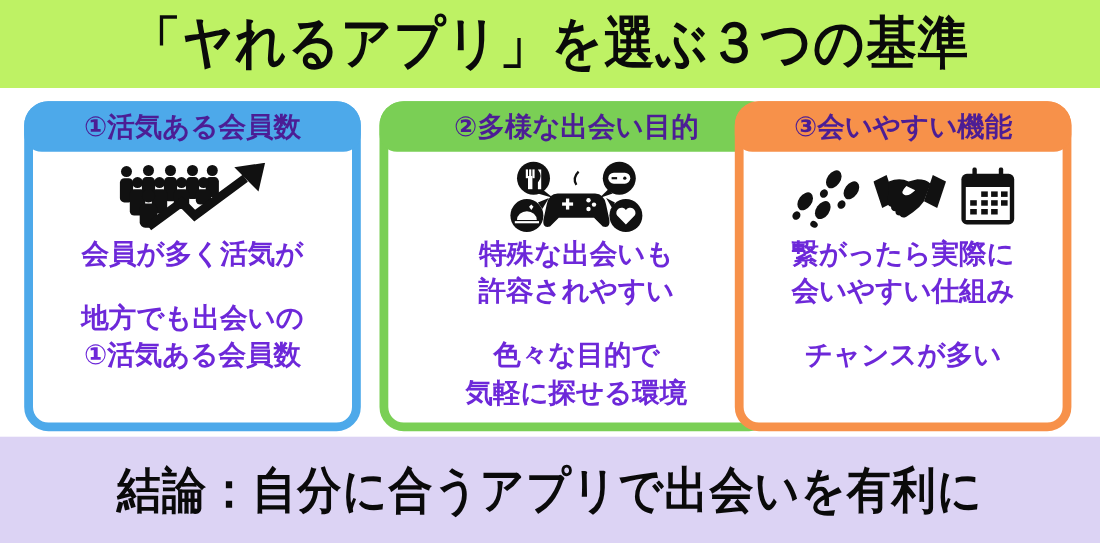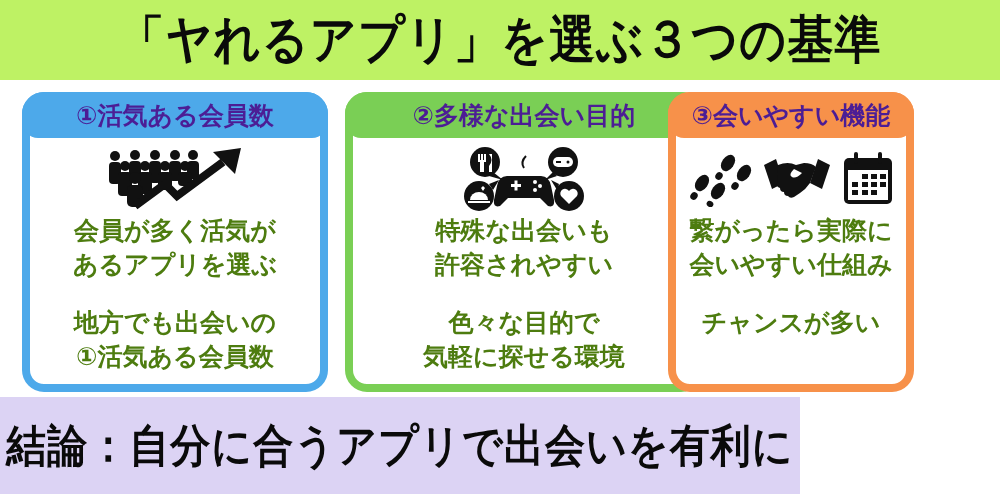--- a/index.html
+++ b/index.html
@@ -39,27 +39,27 @@
   }
   .card .icons {
     position: absolute; left: 0; right: 0; top: 54px; height: 66px;
     display: flex; align-items: center; justify-content: center; gap: 12px;
   }
   .card .body {
     position: absolute; left: 10px; right: 10px; top: 122px;
     text-align: center;
   }
   .card .para {
-    font-size: 25px; font-weight: bold; line-height: 34px; color: #4d7c0f;
+    font-size: 25px; font-weight: bold; line-height: 34px; color: #6d28d9;
     white-space: nowrap;
   }
   .card .para + .para { margin-top: 24px; }
 
   .bottom-band {
-    position: absolute; left: 0; top: 397px; width: 800px; height: 97px;
+    position: absolute; left: 0; top: 397px; width: 1000px; height: 97px;
     background: #DCD3F4;
     display: flex; align-items: center; justify-content: center;
   }
   .conclusion {
     font-size: 40px; font-weight: bold; color: #0a0a0a; letter-spacing: 1px;
     transform: scaleY(1.12);
   }
   svg { display: block; }
 </style>
 </head>
@@ -106,21 +106,20 @@
 
             <polyline points="30,58 60,36 72,48 118,14" fill="none" stroke="#111" stroke-width="8" stroke-linejoin="miter"></polyline>
             <polygon points="108,4 136,0 130,26"></polygon>
           </g>
         </svg>
       </span>
     </div>
     <div class="body">
       <div class="para">
         <div>会員が多く活気が</div>
-        <div>あるアプリを選ぶ</div>
       </div>
       <div class="para">
         <div>地方でも出会いの</div>
         <div>①活気ある会員数</div>
       </div>
     </div>
   </div>
 
   <div class="card" style="left:345px; width:358px; --c:#7ACF55;">
     <div class="frame"></div>
@@ -182,21 +181,21 @@
         <div>特殊な出会いも</div>
         <div>許容されやすい</div>
       </div>
       <div class="para">
         <div>色々な目的で</div>
         <div>気軽に探せる環境</div>
       </div>
     </div>
   </div>
 
-  <div class="card" style="left:668px; width:246px; --c:#F7914A;">
+  <div class="card" style="left:668px; width:306px; --c:#F7914A;">
     <div class="frame"></div>
     <div class="tab">
       <span class="label">③会いやすい機能</span>
     </div>
     <div class="icons">
       <span>
         <svg width="64" height="56" viewBox="0 0 64 56">
           <g fill="#111">
             <ellipse cx="40" cy="12" rx="6" ry="9" transform="rotate(35 40 12)"></ellipse>
               <ellipse cx="31" cy="25" rx="3.5" ry="4" transform="rotate(35 31 25)"></ellipse>

